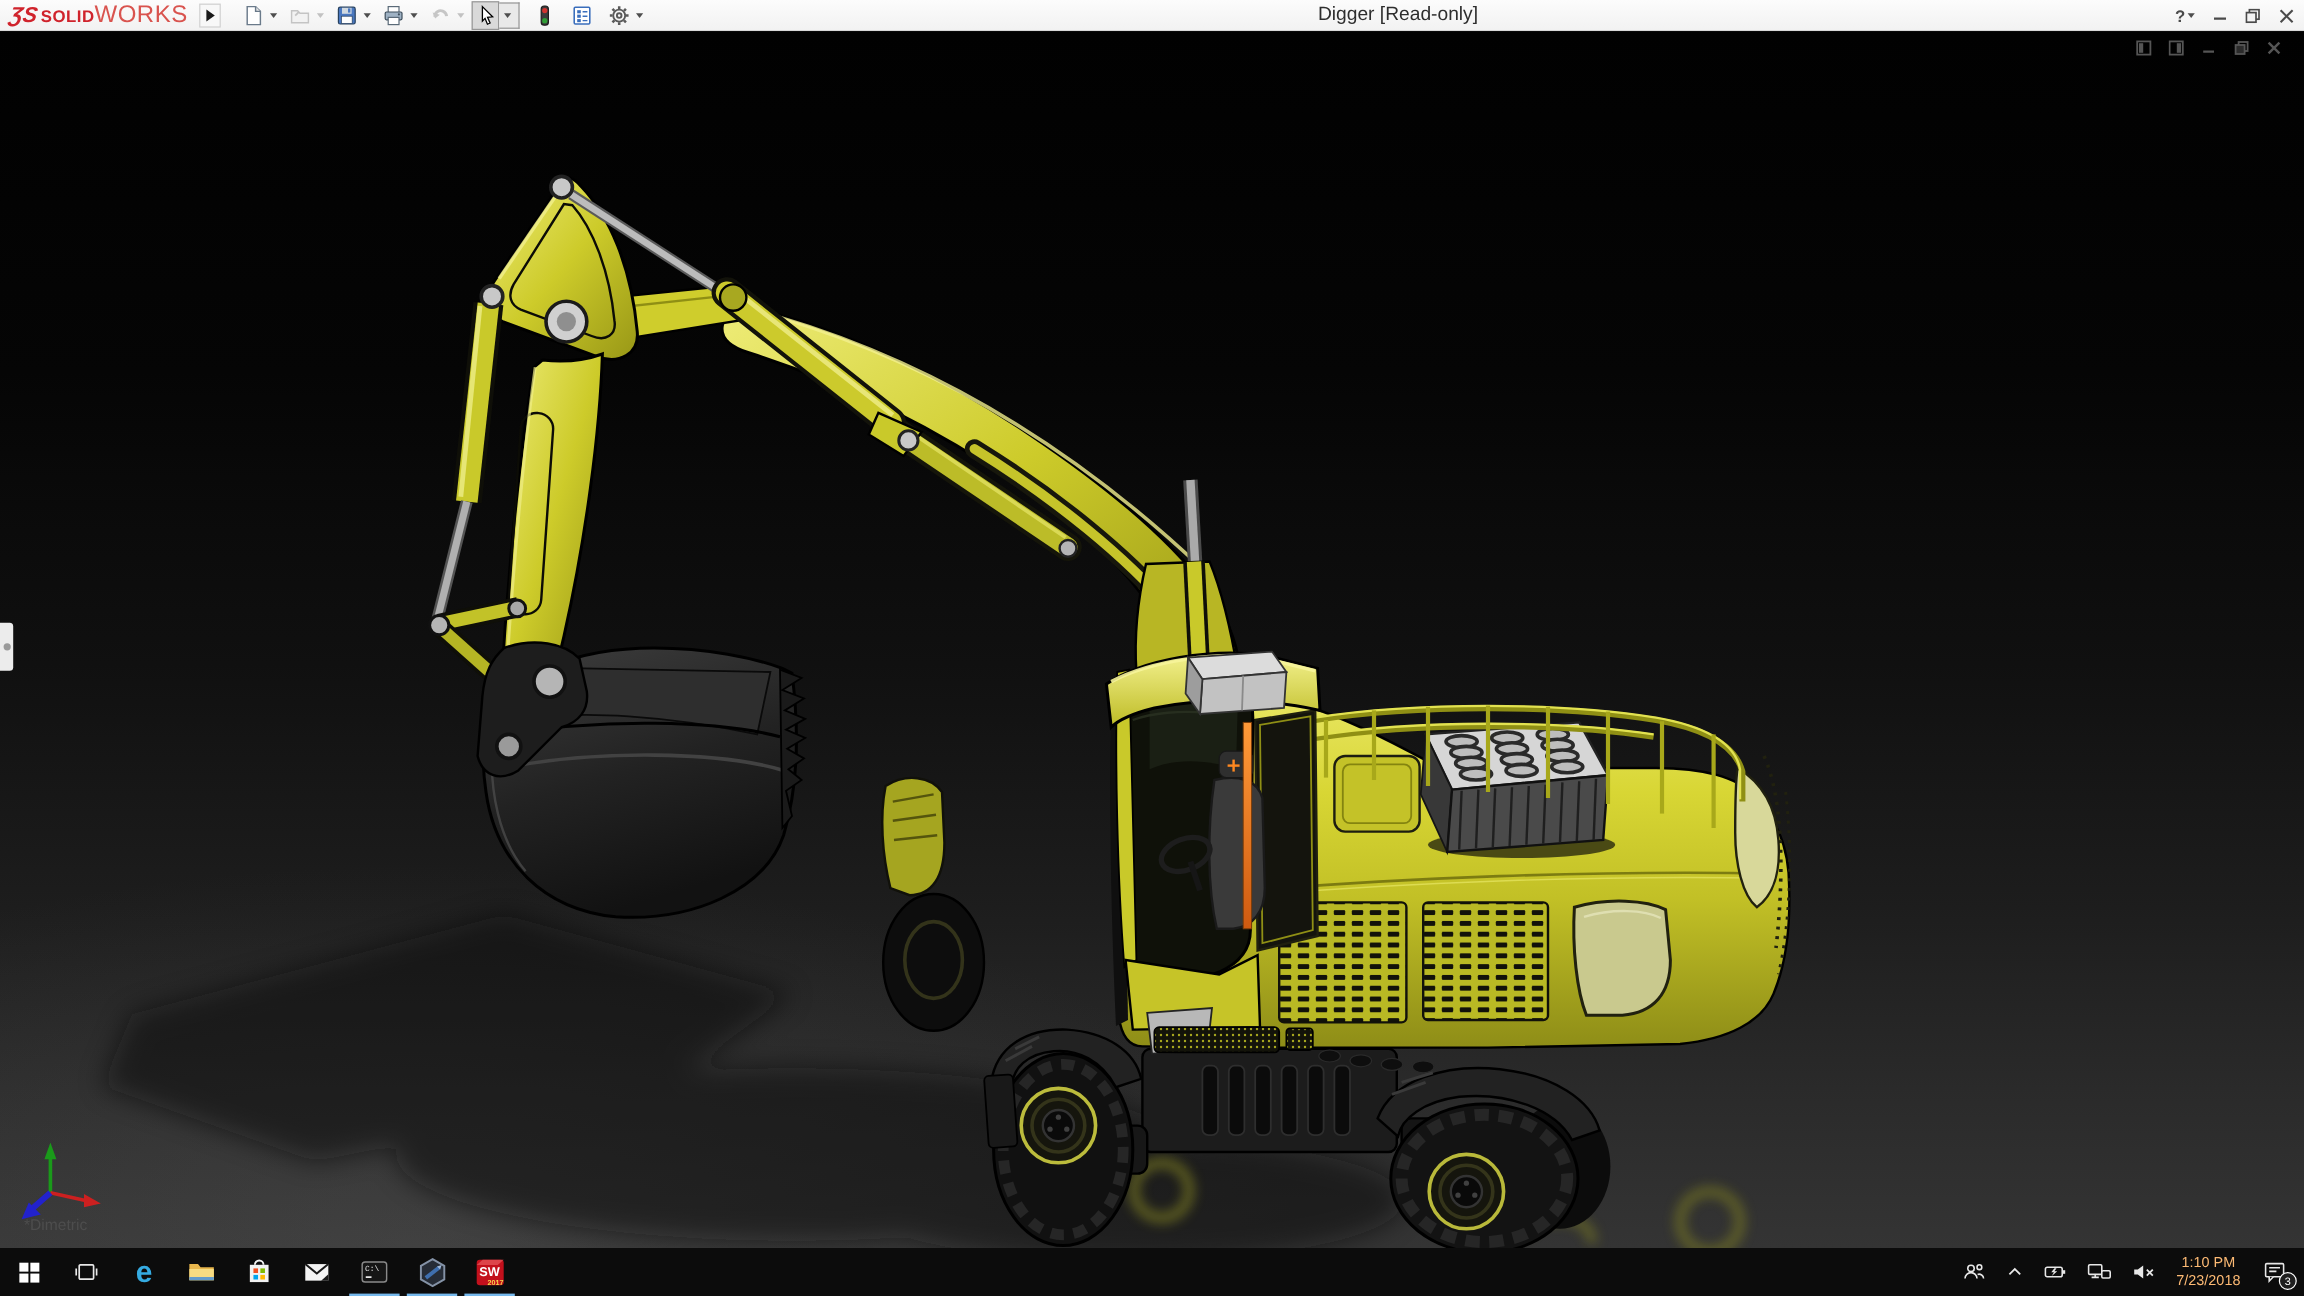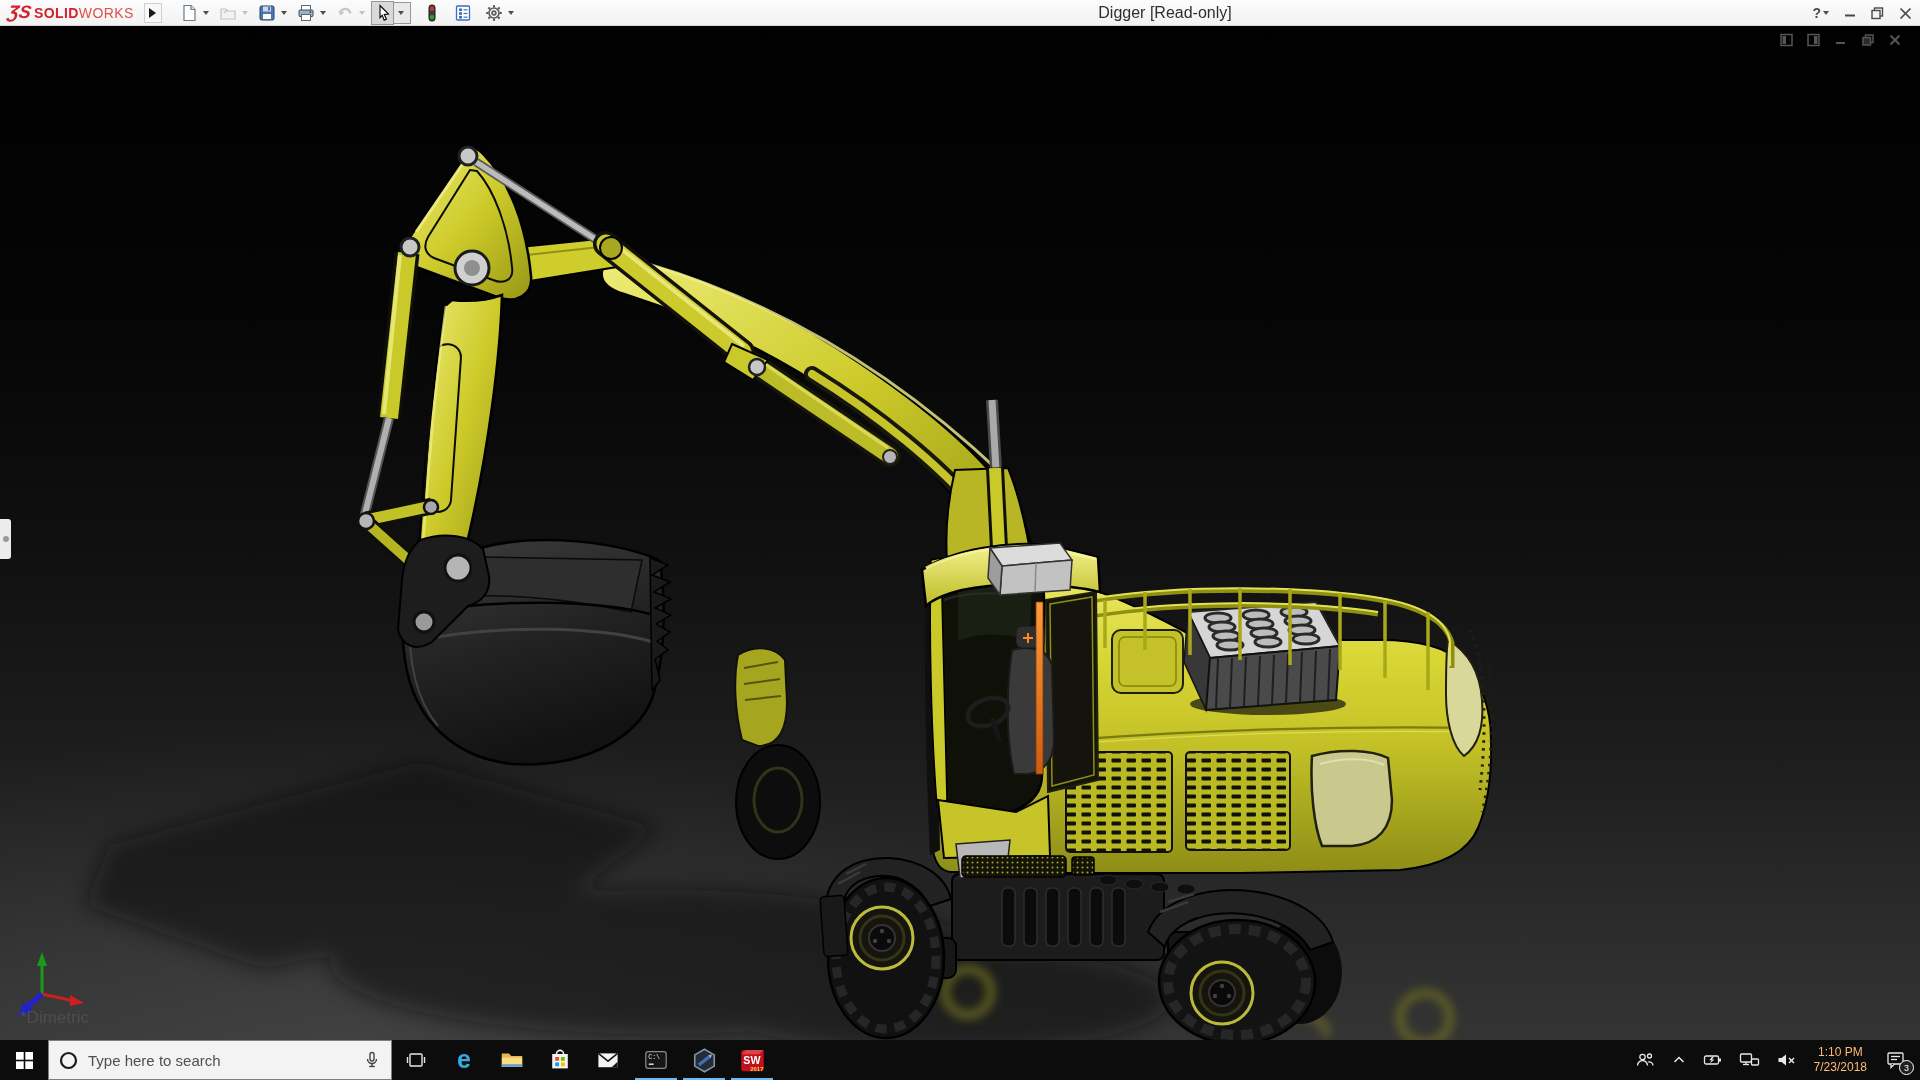--- a/index.html
+++ b/index.html
@@ -8,21 +8,21 @@
             font-family:"Liberation Sans",sans-serif; background:#000; }
 
   
   .titlebar { position:absolute; top:0; left:0; right:0; height:26px;
     background:linear-gradient(#fcfcfc,#f2f2f2); border-bottom:1px solid #d8d8d8;
     display:flex; align-items:center; }
   .brand { display:flex; align-items:baseline; padding:0 10px 0 8px; }
   .brand-glyph { font-style:italic; font-weight:bold; font-size:18px; color:#d0232c;
     transform:skewX(-10deg); margin-right:3px; }
   .brand-bold { font-weight:bold; font-size:14px; color:#d0232c; letter-spacing:.4px; }
-  .brand-light { font-weight:normal; font-size:14px; color:#d9534e; letter-spacing:.4px;text-align:center; }
+  .brand-light { font-weight:normal; font-size:20px; color:#d9534e; letter-spacing:.4px;text-align:center; }
   .flyout-btn { width:18px; height:20px; border:1px solid #d0d0d0; background:#f8f8f8;
     display:flex; align-items:center; justify-content:center; margin-right:14px; }
   .tri-right { width:0; height:0; border-top:5px solid transparent; border-bottom:5px solid transparent;
     border-left:7px solid #1a1a1a; }
   .toolbar { display:flex; align-items:center; }
   .tb { display:flex; align-items:center; padding:2px 0 2px 3px; border:1px solid transparent; }
   .tb.active { background:#d9d9d9; border:1px solid #979797; }
   .tb svg { display:block; }
   .caret { width:0; height:0; border-left:3.5px solid transparent; border-right:3.5px solid transparent;
     border-top:4px solid #4e4e4e; margin:0 6px 0 4px; }
@@ -42,21 +42,21 @@
     background:linear-gradient(180deg,#010101 0%,#050505 28%,#101010 52%,#1d1d1d 72%,#2b2b2b 88%,#343434 100%); }
   .floor-glow { position:absolute; inset:0;
     background:radial-gradient(55% 45% at 18% 100%, rgba(95,95,95,.30), rgba(0,0,0,0) 70%); }
   .model-svg { position:absolute; inset:0; width:100%; height:100%; }
   .child-controls { position:absolute; top:7px; right:18px; display:flex; gap:13px; }
   .child-controls svg { display:block; }
   .fm-tab { position:absolute; left:0; top:493px; width:11px; height:40px; background:#ececec;
     border-radius:0 3px 3px 0; display:flex; align-items:center; justify-content:center; }
   .fm-dot { width:6px; height:6px; border-radius:50%; background:#9a9a9a; }
   .triad { position:absolute; left:12px; bottom:18px; }
-  .view-label { position:absolute; left:20px; bottom:12px; font-size:17px; color:#4d4d4d;text-align:right; }
+  .view-label { position:absolute; left:20px; bottom:12px; font-size:13px; color:#4d4d4d;text-align:right; }
 
   
   .taskbar { position:absolute; left:0; right:0; bottom:0; height:40px; background:#0c0c0c;
     display:flex; align-items:stretch; }
   .tb-cell { width:48px; display:flex; align-items:center; justify-content:center; position:relative; }
   .tb-cell.run::after { content:""; position:absolute; bottom:0; left:3px; right:3px; height:2px; background:#76b9ed; }
   .search { width:344px; background:#f3f3f3; border:1px solid #7f7f7f; display:flex; align-items:center;
     gap:10px; padding:0 10px; }
   .search input { border:none; background:transparent; outline:none; font-size:15px; flex:1; color:#222;
     font-family:"Liberation Sans",sans-serif; }
@@ -524,32 +524,20 @@
 
   <footer class="taskbar">
     <div class="tb-cell">
       <svg width="17" height="17" viewBox="0 0 17 17">
         <rect x="0" y="0" width="7.7" height="7.7" fill="#fff"></rect>
           <rect x="9.3" y="0" width="7.7" height="7.7" fill="#fff"></rect>
         <rect x="0" y="9.3" width="7.7" height="7.7" fill="#fff"></rect>
           <rect x="9.3" y="9.3" width="7.7" height="7.7" fill="#fff"></rect>
       </svg>
     </div>
-    <div class="search">
-      <svg width="19" height="19" viewBox="0 0 19 19">
-        <circle cx="9.5" cy="9.5" r="7.5" fill="none" stroke="#1a1a1a" stroke-width="2.2"></circle>
-        </svg>
-      <input type="text" readonly="" placeholder="Type here to search" style="">
-      <svg width="18" height="18" viewBox="0 0 18 18" fill="none" stroke="#444" stroke-width="1.4">
-        <rect x="7" y="1.5" width="4" height="8.5" rx="2"></rect>
-        <path d="M4.5 8 a4.5 4.5 0 0 0 9 0"></path>
-        <line x1="9" y1="12.8" x2="9" y2="15.5"></line>
-          <line x1="6.2" y1="15.5" x2="11.8" y2="15.5"></line>
-        </svg>
-    </div>
     <div class="tb-cell">
       <svg width="20" height="20" viewBox="0 0 20 20" fill="none" stroke="#e8e8e8" stroke-width="1.4">
         <rect x="4" y="4" width="12" height="12" rx="1"></rect>
         <line x1="1.5" y1="7" x2="1.5" y2="13"></line>
           <line x1="18.5" y1="7" x2="18.5" y2="13"></line>
         </svg>
     </div>
     <div class="tb-cell">
       <svg width="26" height="26" viewBox="0 0 26 26">
         <text x="13" y="21" text-anchor="middle" font-size="25" font-weight="bold" fill="#35abe2" font-family="Liberation Sans, sans-serif">e</text>

